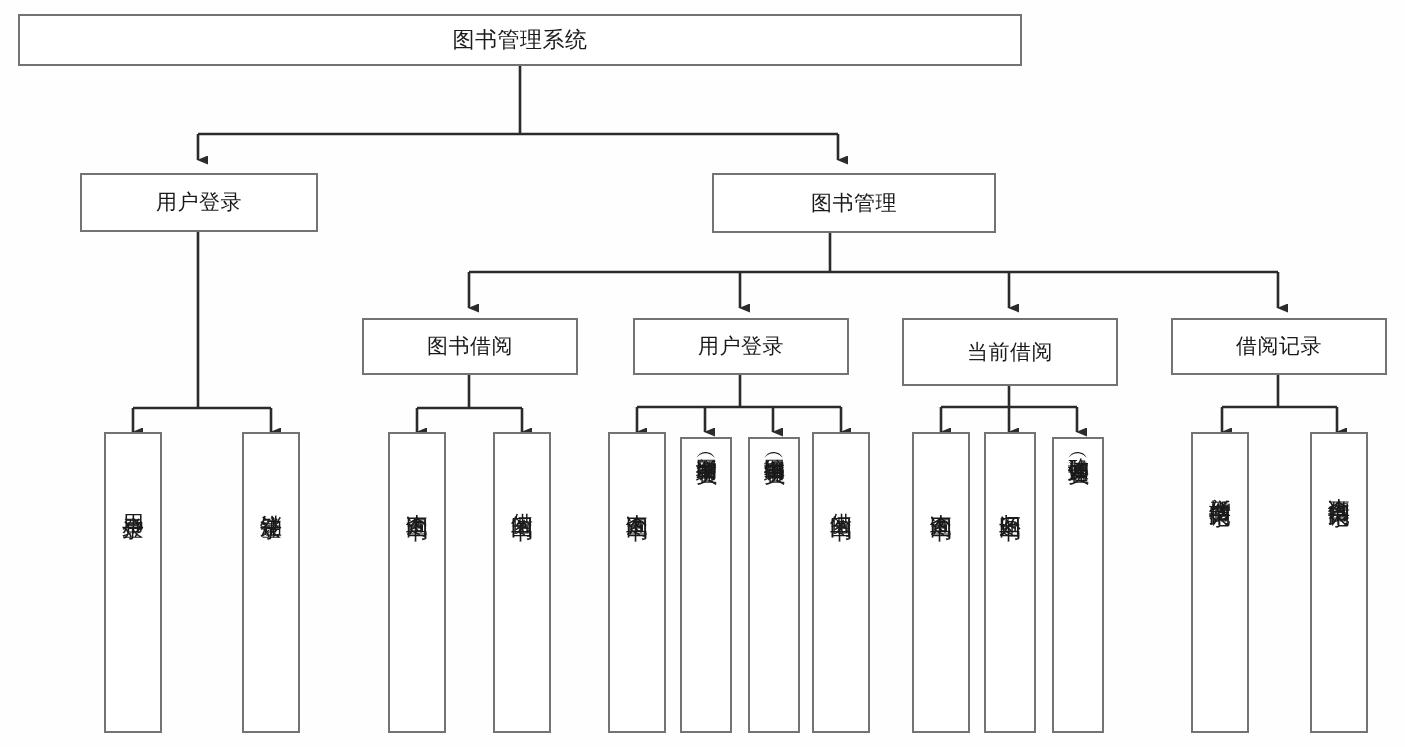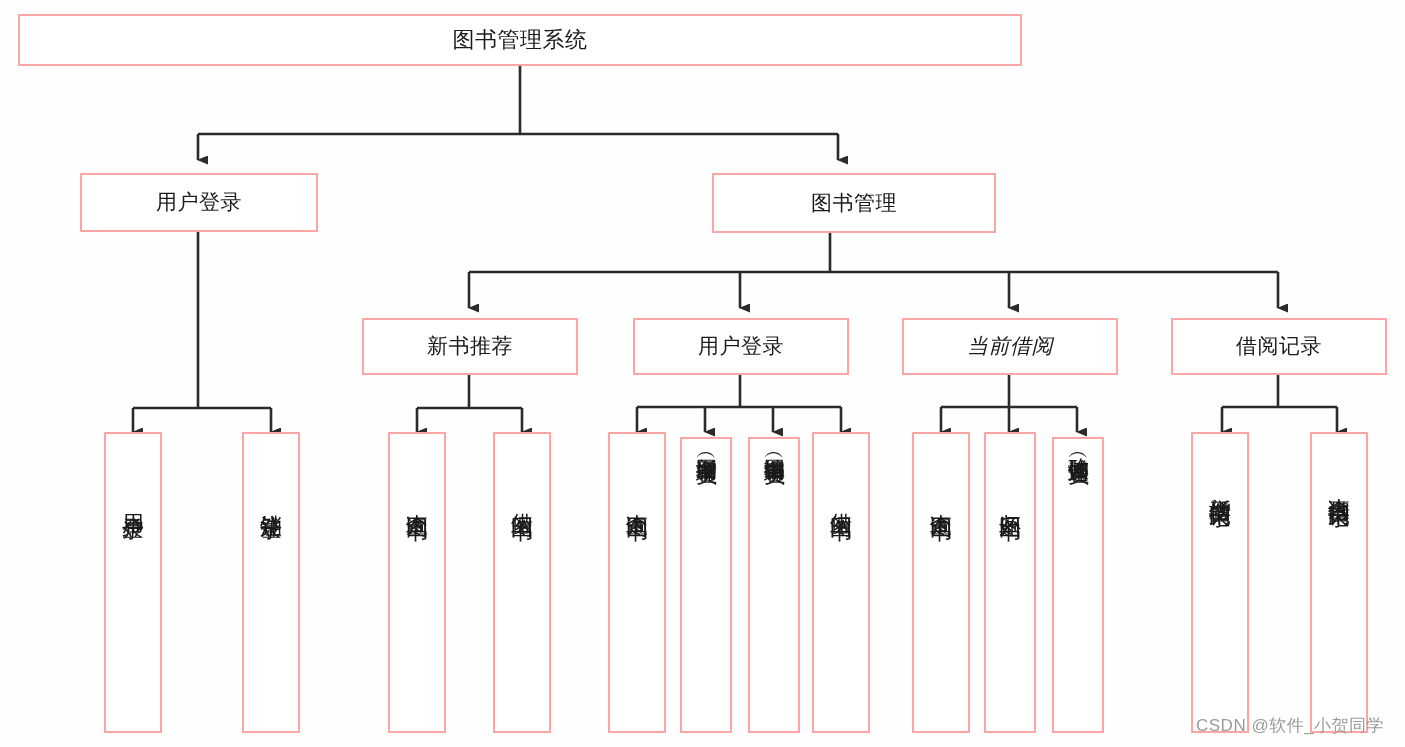--- a/index.html
+++ b/index.html
@@ -22,21 +22,21 @@
     left: 0;
     top: 0;
     width: 1405px;
     height: 747px;
     pointer-events: none;
   }
   .node {
     position: absolute;
     box-sizing: border-box;
     background: #ffffff;
-    border: 2px solid #fca5a5;
+    border: 2px solid #737373;
     display: flex;
     align-items: center;
     justify-content: center;
     color: #1a1a1a;
   }
   .node .lbl {
     display: block;
     text-align: center;
     line-height: 1.15;
     white-space: nowrap;
@@ -140,26 +140,26 @@
   </div>
 
   <div class="node h-node" style="left:80px; top:173px; width:238px; height:59px;">
     <span class="lbl">用户登录</span>
   </div>
   <div class="node h-node" style="left:712px; top:173px; width:284px; height:60px;">
     <span class="lbl">图书管理</span>
   </div>
 
   <div class="node h-node" style="left:362px; top:318px; width:216px; height:57px;">
-    <span class="lbl">新书推荐</span>
+    <span class="lbl">图书借阅</span>
   </div>
   <div class="node h-node" style="left:633px; top:318px; width:216px; height:57px;">
     <span class="lbl">用户登录</span>
   </div>
-  <div class="node h-node" style="left:902px; top:318px; width:216px; height:57px;font-style:italic;">
+  <div class="node h-node" style="left:902px; top:318px; width:216px; height:68px;">
     <span class="lbl">当前借阅</span>
   </div>
   <div class="node h-node" style="left:1171px; top:318px; width:216px; height:57px;">
     <span class="lbl">借阅记录</span>
   </div>
 
   <div class="node v-node mid" style="left:104px; top:432px; width:58px; height:301px;">
     <span class="lbl">用户登录</span>
   </div>
   <div class="node v-node mid" style="left:242px; top:432px; width:58px; height:301px;">
@@ -196,15 +196,14 @@
     <span class="lbl">确认归还（管理员）</span>
   </div>
 
   <div class="node v-node midshorter" style="left:1191px; top:432px; width:58px; height:301px;">
     <span class="lbl">新增借阅记录</span>
   </div>
   <div class="node v-node midshorter" style="left:1310px; top:432px; width:58px; height:301px;">
     <span class="lbl">查询借阅记录</span>
   </div>
 
-  <div class="watermark" style="left:1196px; top:714px;">CSDN @软件_小贺同学</div>
 
 </div>
 
 </body></html>

